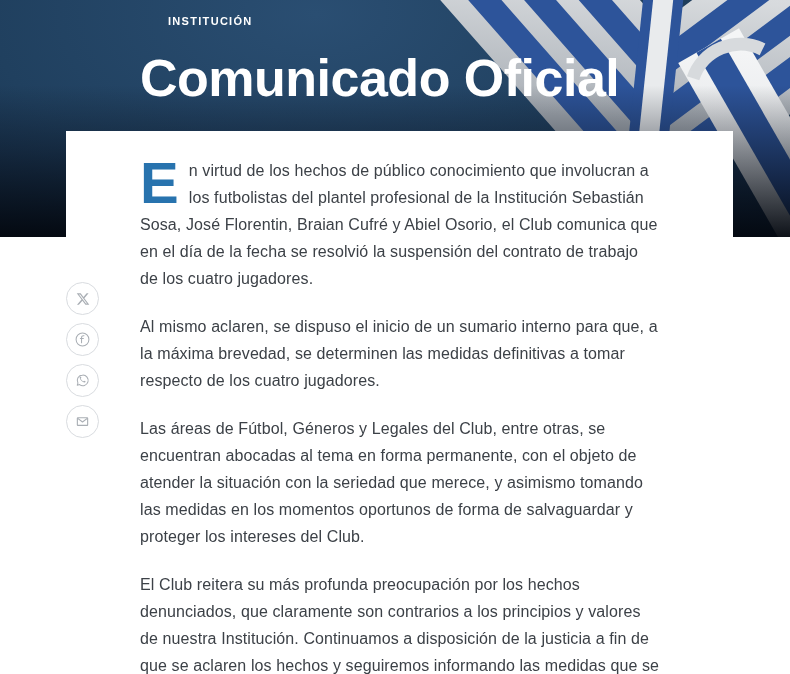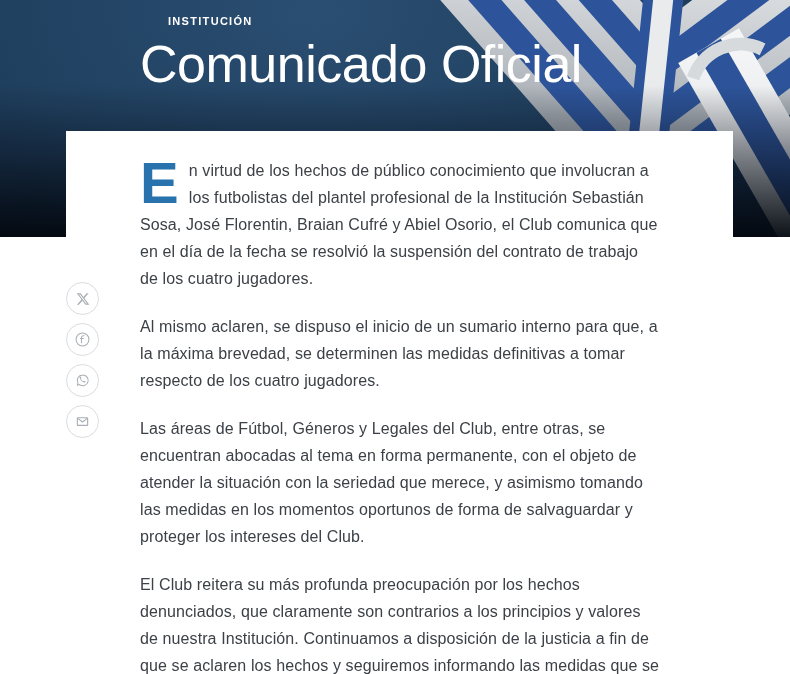--- a/index.html
+++ b/index.html
@@ -12,21 +12,21 @@
     background: radial-gradient(ellipse 950px 540px at 40% 6%,
       #2a4e72 0%, #20405f 34%, #16304c 62%, #0b1a2c 88%, #081423 100%);
   }
   .logo-svg { position:absolute; top:0; left:0; }
   .header-shade {
     position:absolute; top:0; left:0; right:0; bottom:0;
     background: linear-gradient(180deg, rgba(8,16,28,0) 36%, rgba(8,15,27,0.45) 64%, rgba(3,7,14,0.95) 100%);
   }
   .header-text { position:absolute; left:140px; top:15px; z-index:2; color:#ffffff; }
   .category { font-size:11px; font-weight:700; letter-spacing:1.3px;padding-left:28px; }
-  .title { font-size:52px; font-weight:400; letter-spacing:-0.5px; margin-top:11px; line-height:1; }
+  .title { font-size:52px; font-weight:700; letter-spacing:-0.5px; margin-top:25px; line-height:1; }
 
   
   .card {
     position:absolute; left:66px; top:131px; width:667px; height:543px;
     background:#ffffff; box-sizing:border-box; padding:26px 73px 0 74px; z-index:3;
   }
   .article p {
     font-size:16px; line-height:27px; color:#3c4147; letter-spacing:0.1px;
     font-weight:500; margin:0 0 21px 0;
   }

